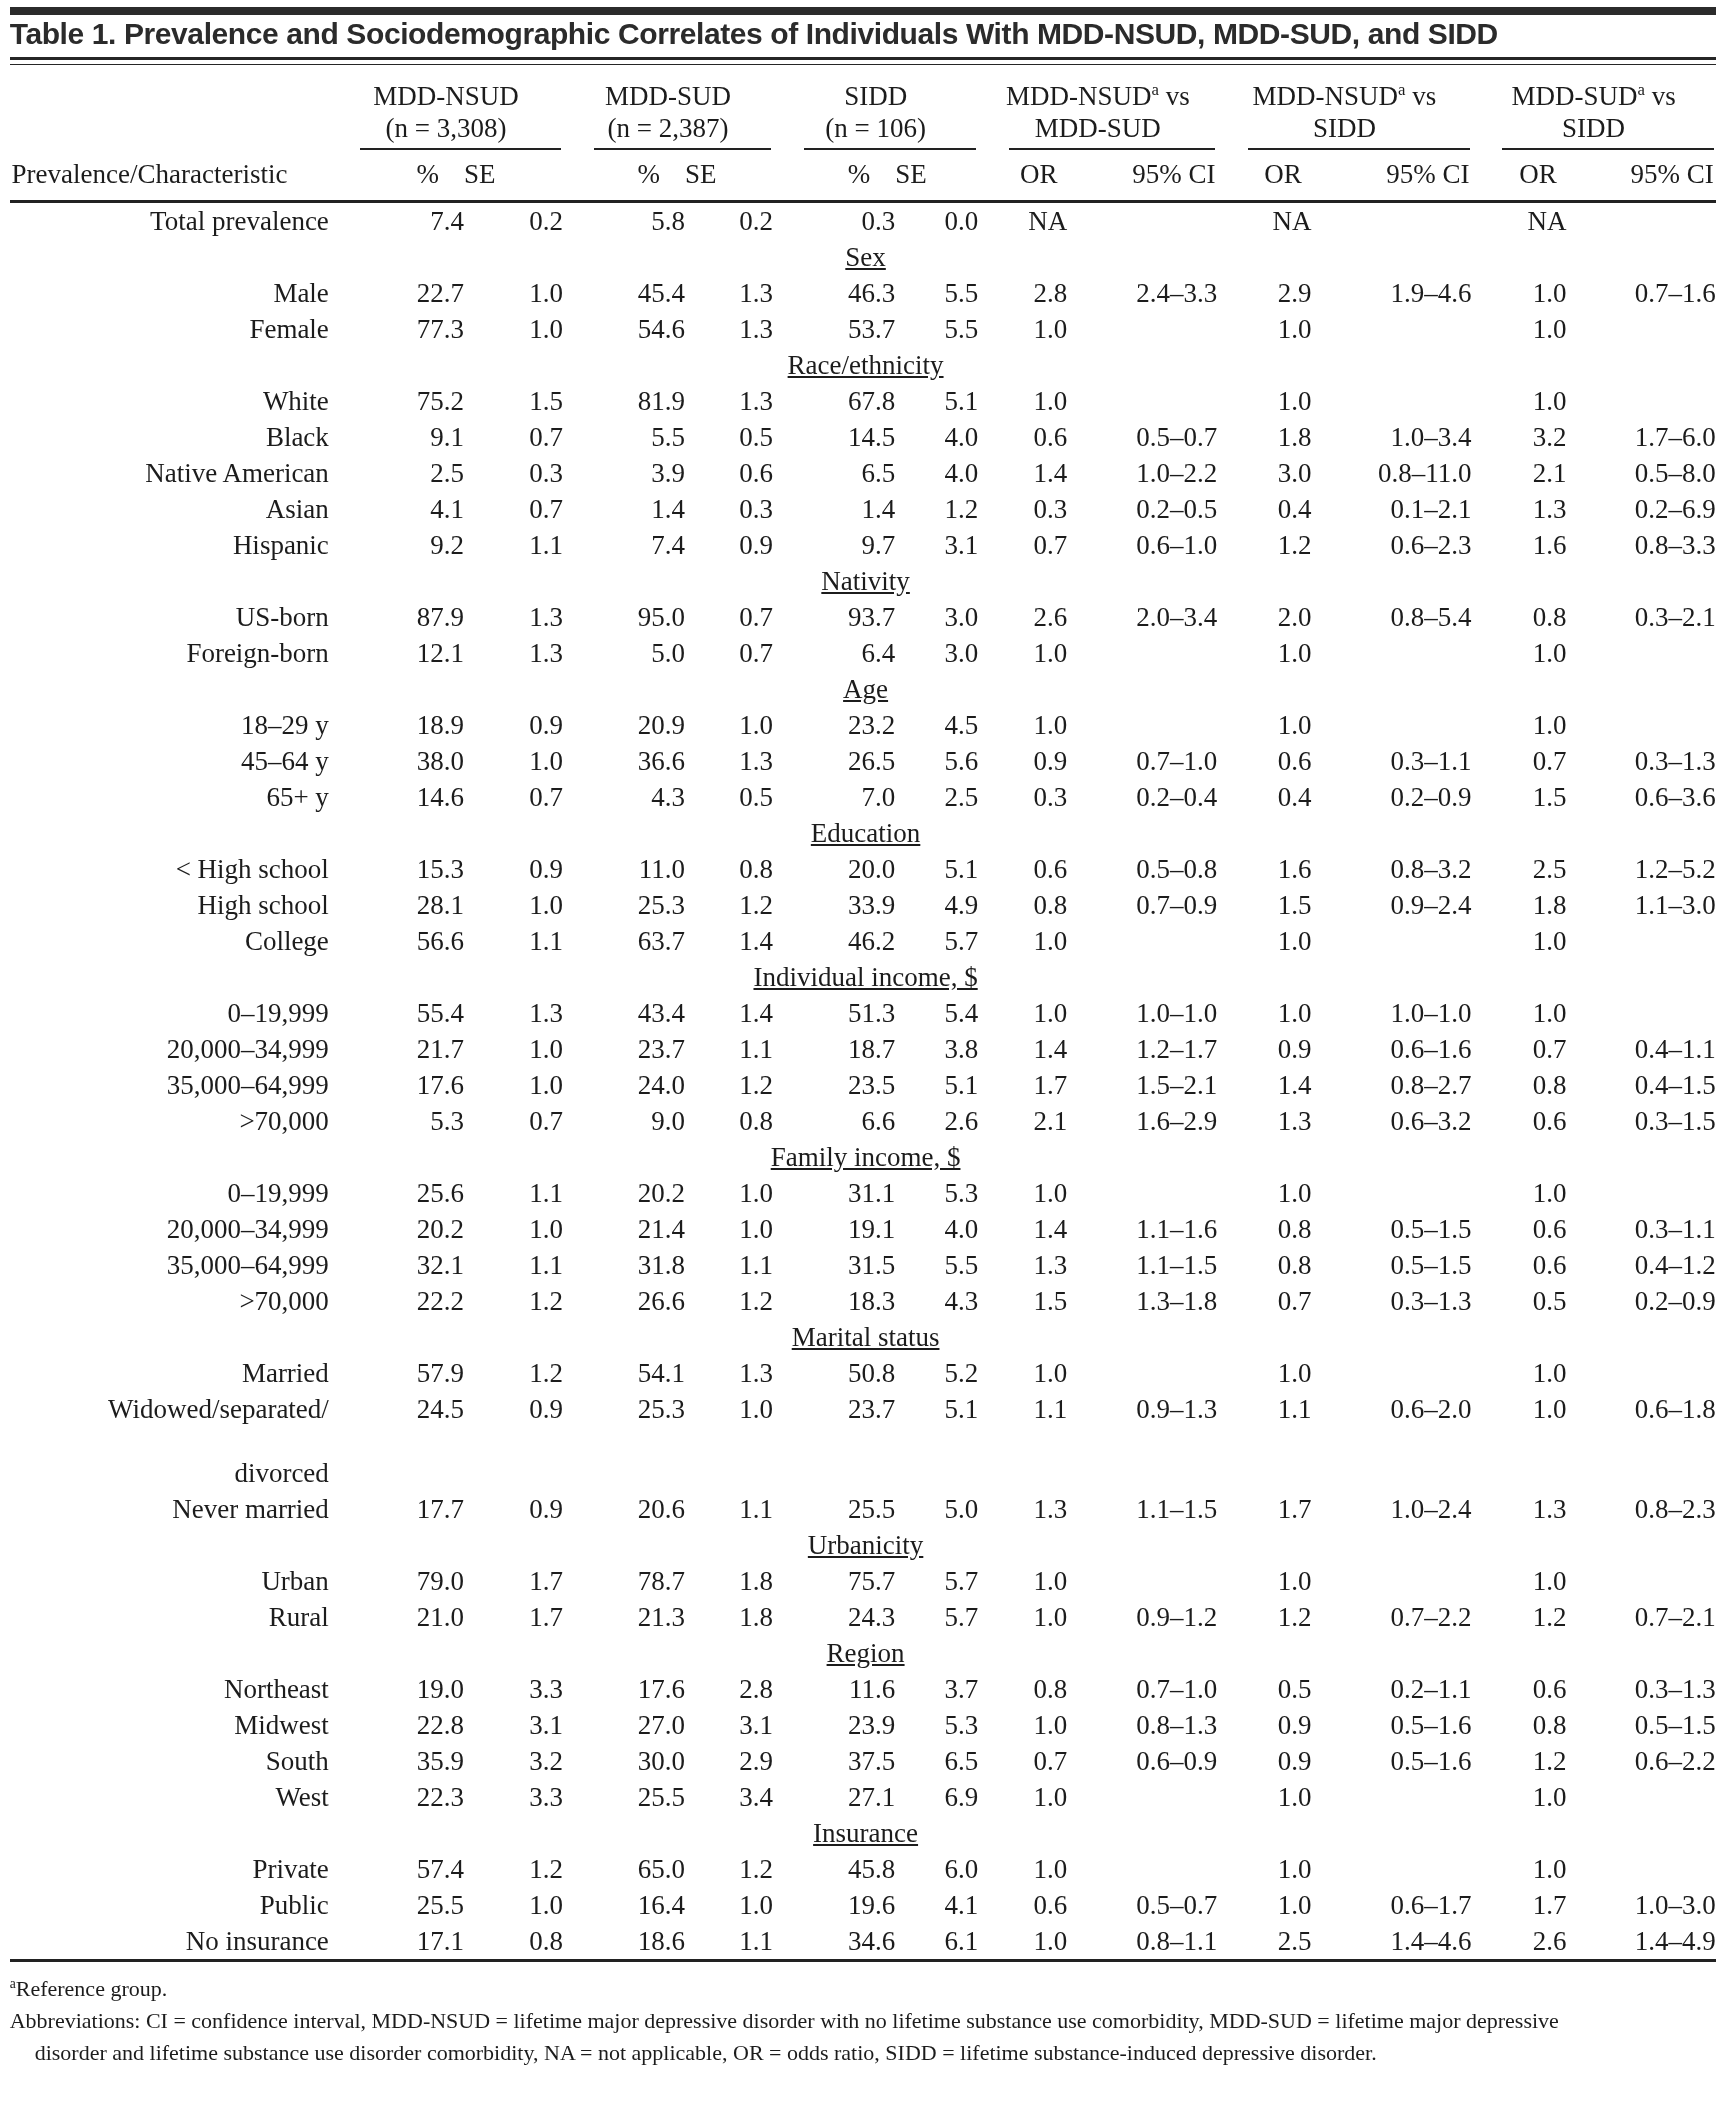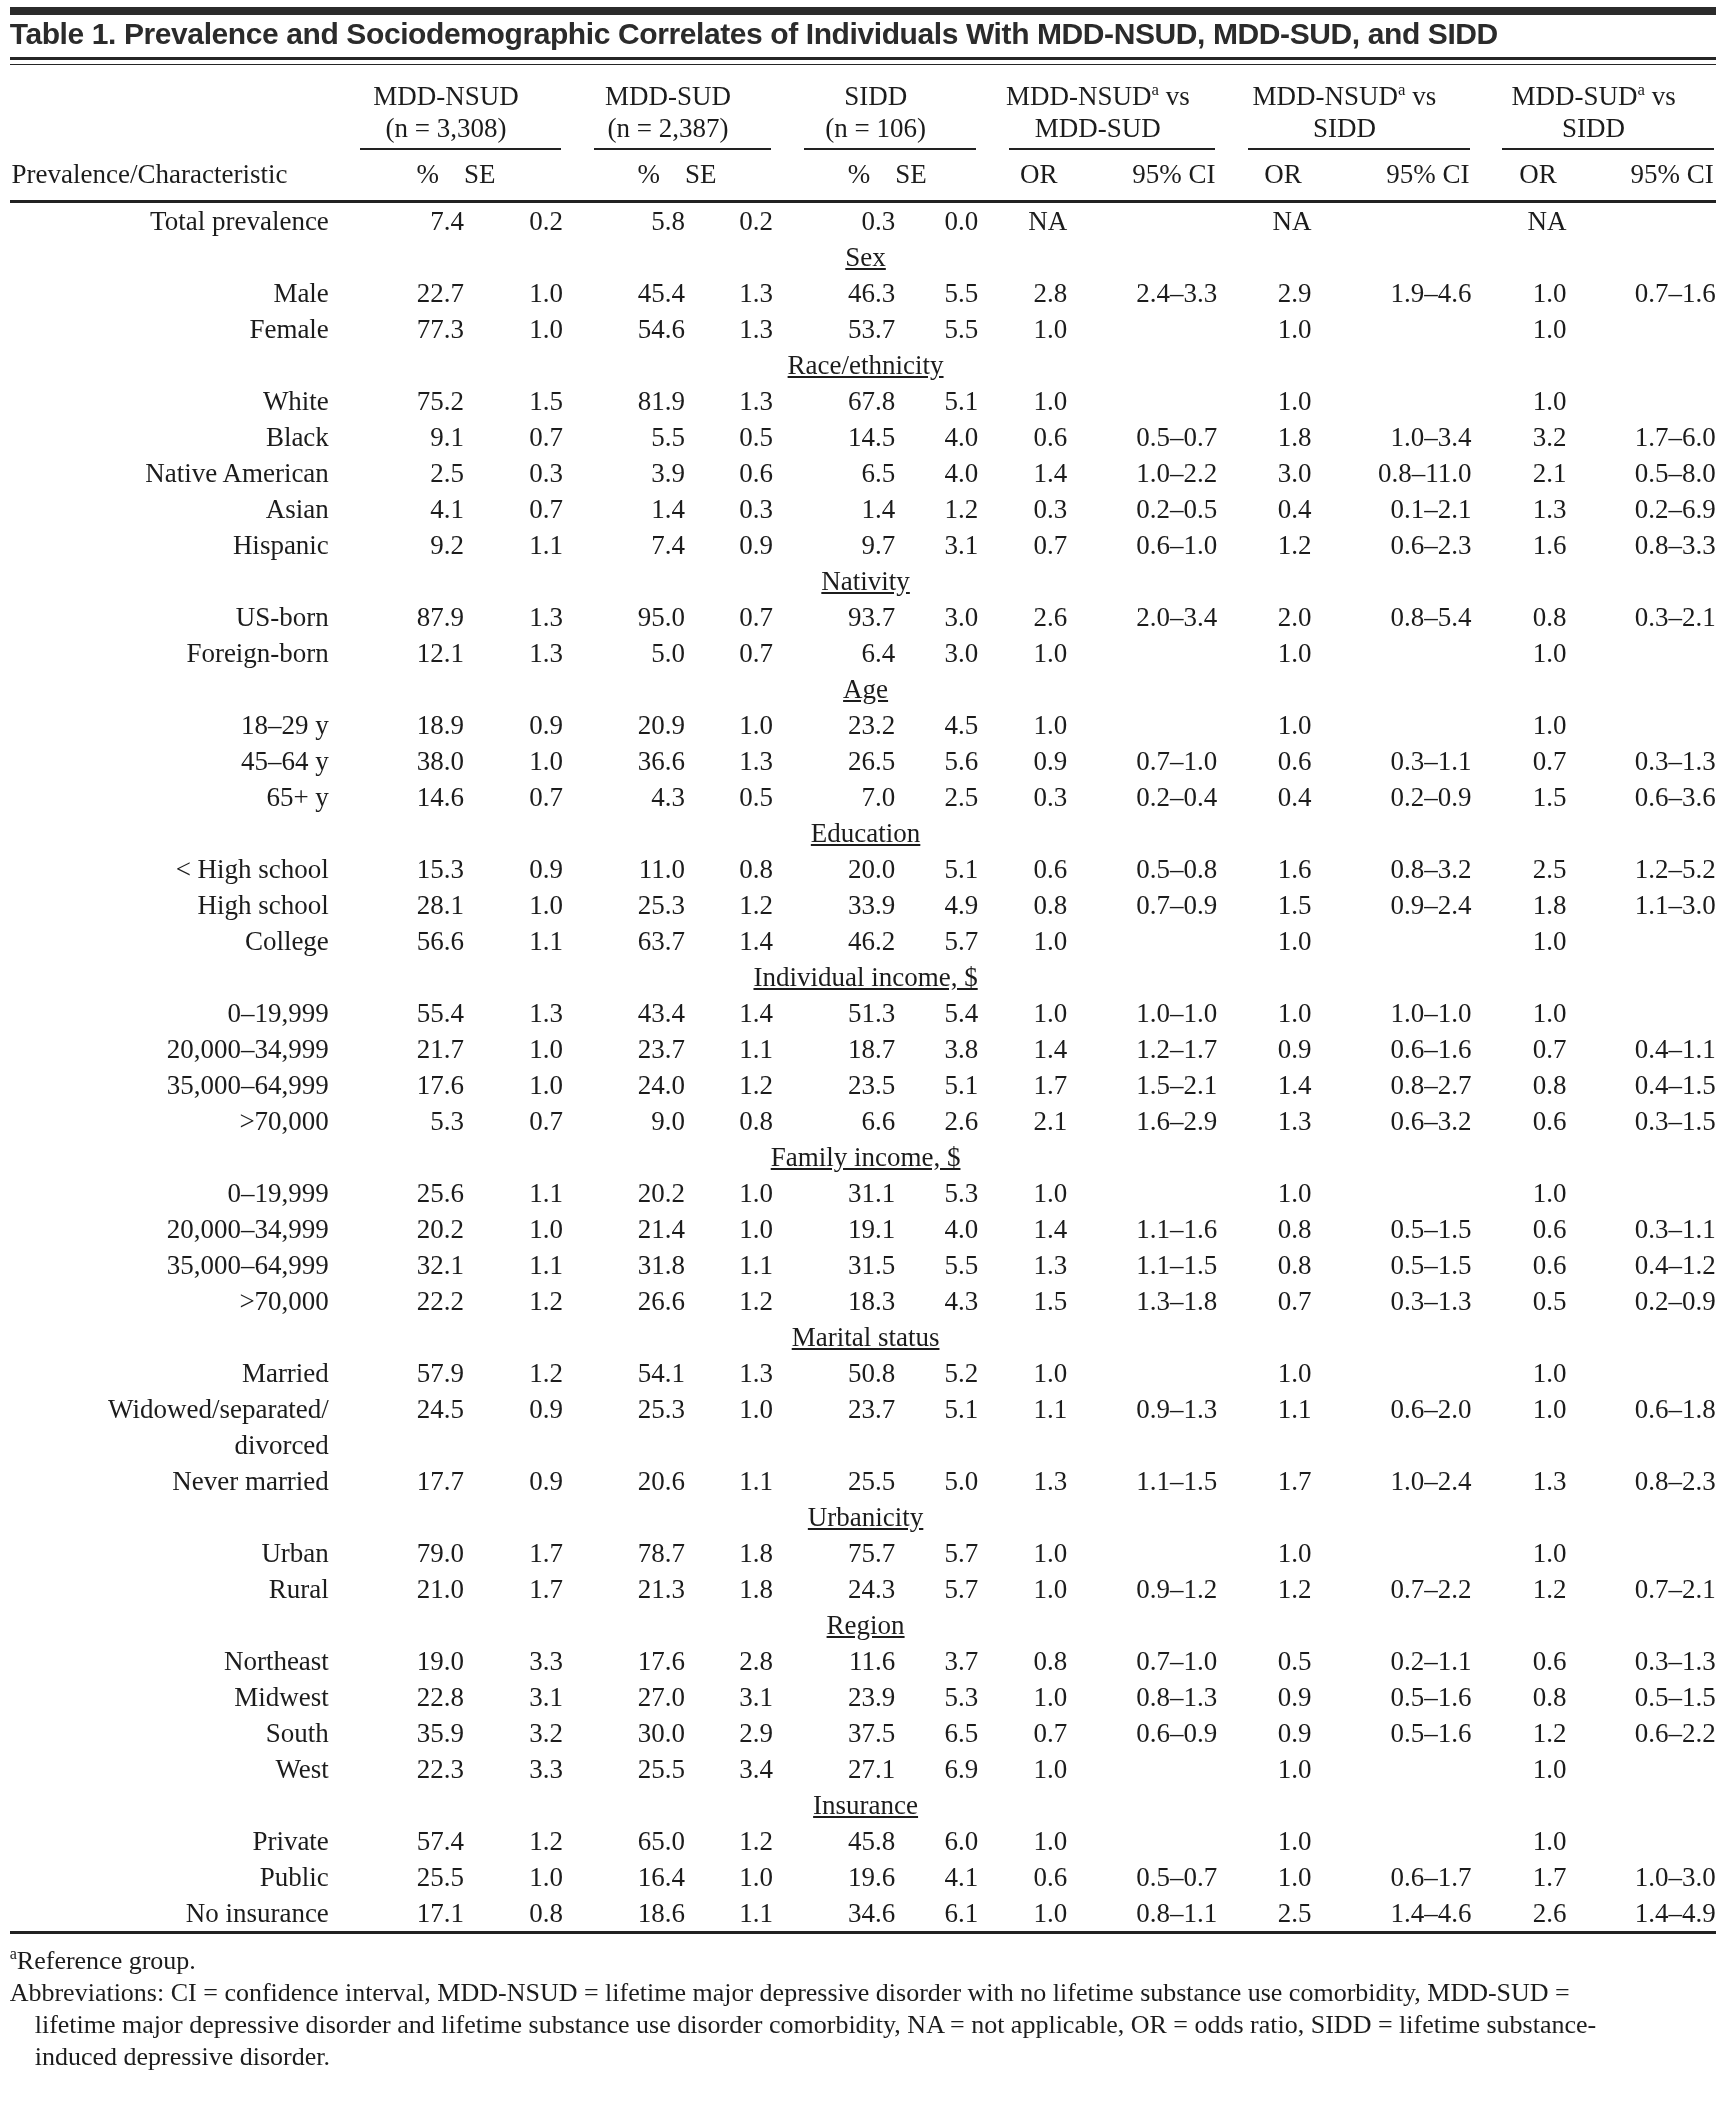--- a/index.html
+++ b/index.html
@@ -56,25 +56,25 @@
   tbody td {
     padding: 0;
     line-height: 36px;
     vertical-align: top;
     white-space: nowrap;
   }
   td.num { text-align: right; }
   td.sect { text-align: center; padding-left: 5.8px; text-decoration: underline; }
   td.rlabel { text-align: right; padding-left: 5.8px; }
   tr.indent td.rlabel { padding-left: 39px; }
-  .wrap2 { padding-left: 33px; }
+  .wrap2 { padding-left: 33px; margin-top: 28px; }
 
   .footnotes {
     margin-top: 11.6px;
-    font-size: 26px;
+    font-size: 22px;
     line-height: 32px;
     color: #1c1c1c;
   }
   .abbrev { padding-left: 25px; text-indent: -25px; max-width: 1583px; }
 </style>
 </head>
 <body>
 
 <div class="page">
   <div class="top-bar"></div>

